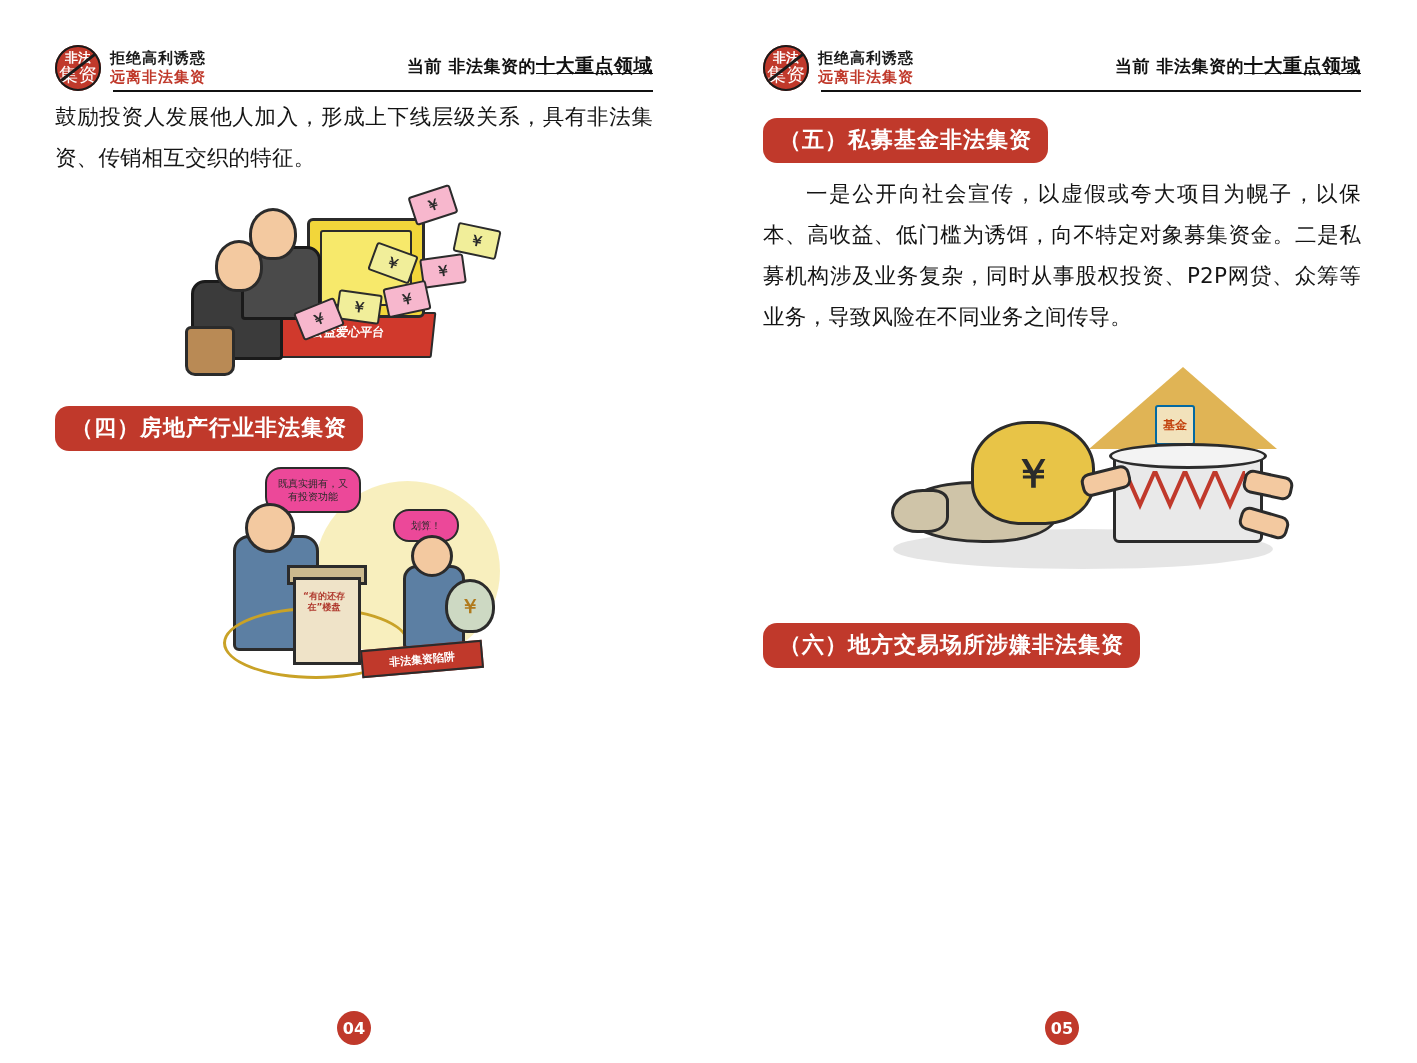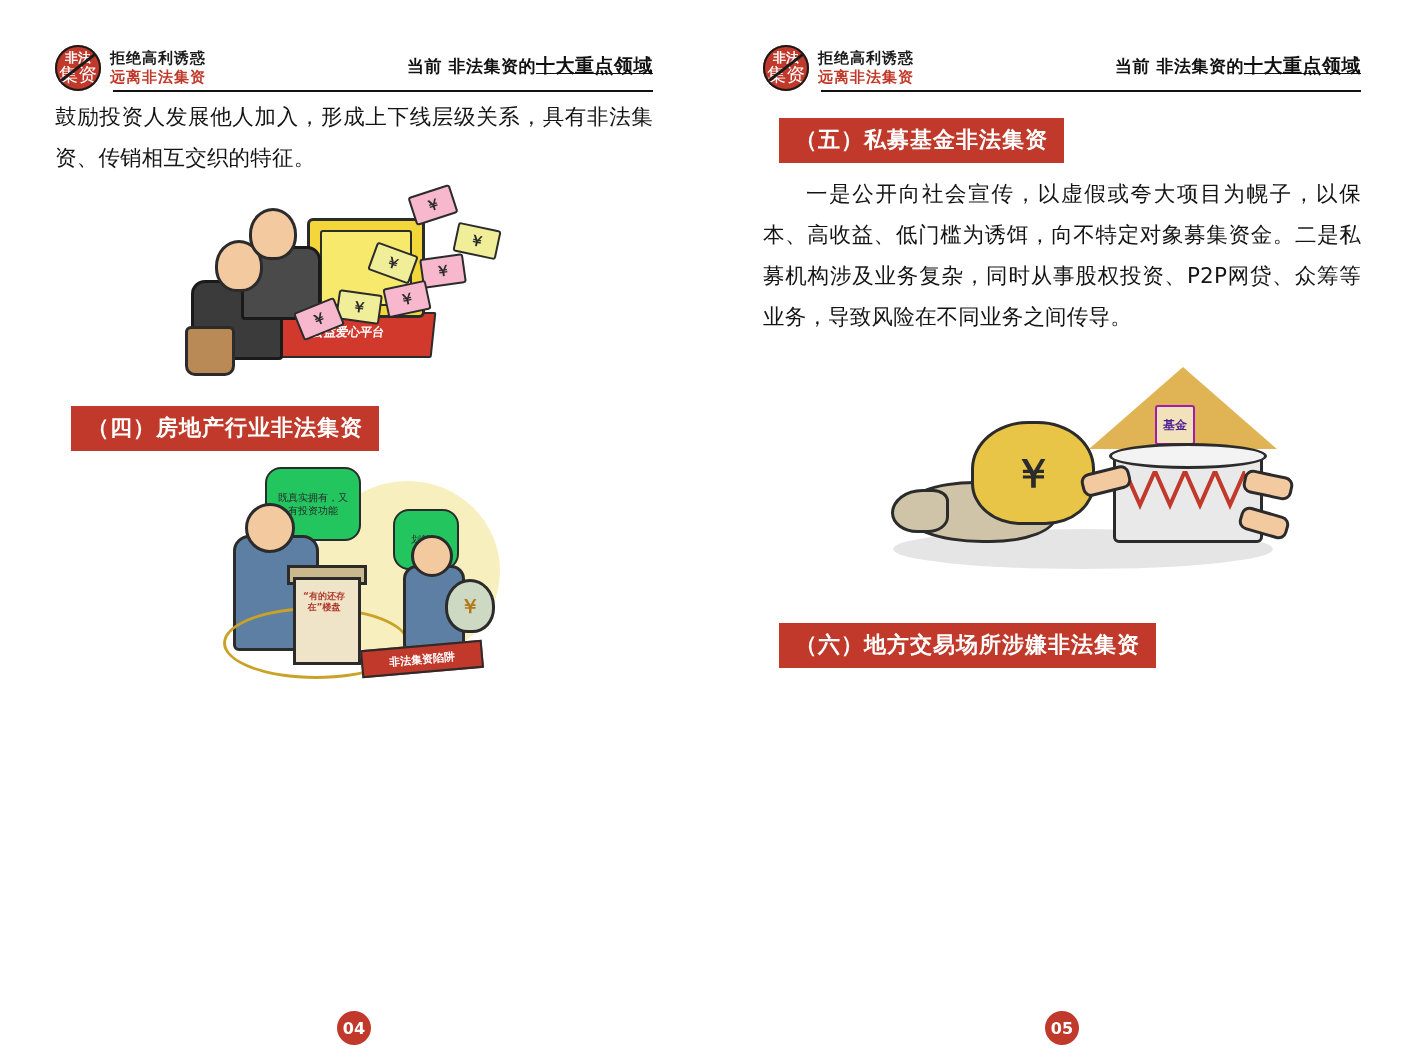--- a/index.html
+++ b/index.html
@@ -49,21 +49,21 @@
   .para{
     font-size:21.5px;line-height:41px;color:#141414;
     text-align:justify;margin:0 0 4px 0;letter-spacing:0.2px;
   }
   .indent{text-indent:2em;}
 
   
   .sec{
     display:inline-block;background:#c0392b;color:#fff;
     font-size:22px;font-weight:bold;letter-spacing:1px;
-    padding:7px 16px 8px 16px;margin:18px 0 10px 16px;border-radius:0;
+    padding:7px 16px 8px 16px;margin:18px 0 10px 0;border-radius:14px;
   }
   .sec .num{font-weight:bold;}
 
   
   .illus{position:relative;margin:6px auto 4px auto;}
 
   .page-num{
     position:absolute;bottom:18px;left:50%;transform:translateX(-50%);
     width:34px;height:34px;border-radius:50%;background:#c0392b;color:#fff;
     font-size:16px;display:flex;align-items:center;justify-content:center;
@@ -116,23 +116,23 @@
   .bill.g{background:#f1ee9a;}
   .bill.p{background:#f7b7cd;}
 
   
   .ill2{width:330px;height:225px;margin-left:110px;}
   .ill2 .glow{
     position:absolute;left:150px;top:14px;width:185px;height:180px;
     background:#f6eaa8;border-radius:50%;opacity:.75;
   }
   .ill2 .bubble{
-    position:absolute;background:#22c55e;border:2px solid #2b2b2b;border-radius:16px;
+    position:absolute;background:#ec4899;border:2px solid #2b2b2b;border-radius:16px;
     font-size:10px;line-height:13px;text-align:center;color:#2b2b2b;
-    padding:22px 8px;
+    padding:8px 8px;
   }
   .ill2 .b1{left:100px;top:0px;width:76px;}
   .ill2 .b2{left:228px;top:42px;width:46px;}
   .ill2 .person{
     position:absolute;left:68px;top:68px;width:80px;height:110px;
     background:#5c7fa3;border:3px solid #2b2b2b;border-radius:16px 16px 6px 6px;
   }
   .ill2 .phead{
     position:absolute;left:80px;top:36px;width:44px;height:44px;border-radius:50%;
     background:#f3c9a0;border:3px solid #2b2b2b;
@@ -180,23 +180,23 @@
     position:absolute;left:20px;top:186px;width:380px;height:40px;
     background:#cfcfcf;border-radius:50%;opacity:.55;
   }
   .ill3 .hut-roof{
     position:absolute;left:216px;top:24px;width:0;height:0;
     border-left:94px solid transparent;border-right:94px solid transparent;
     border-bottom:82px solid #e0b455;
   }
   .ill3 .hut-sign{
     position:absolute;left:282px;top:62px;width:36px;height:36px;
-    background:#f2e2bb;border:2px solid #a21caf;border-radius:3px;
+    background:#f2e2bb;border:2px solid #0369a1;border-radius:3px;
     display:flex;align-items:center;justify-content:center;
-    font-size:12px;font-weight:bold;color:#4c1d95;line-height:12px;
+    font-size:12px;font-weight:bold;color:#c2410c;line-height:12px;
   }
   .ill3 .drum{
     position:absolute;left:240px;top:108px;width:144px;height:86px;
     background:#e9e9e9;border:3px solid #2b2b2b;border-radius:6px;
   }
   .ill3 .drum-top{
     position:absolute;left:236px;top:100px;width:152px;height:20px;
     background:#f3f3f3;border:3px solid #2b2b2b;border-radius:50%;
   }
   .ill3 .drum-zig{

